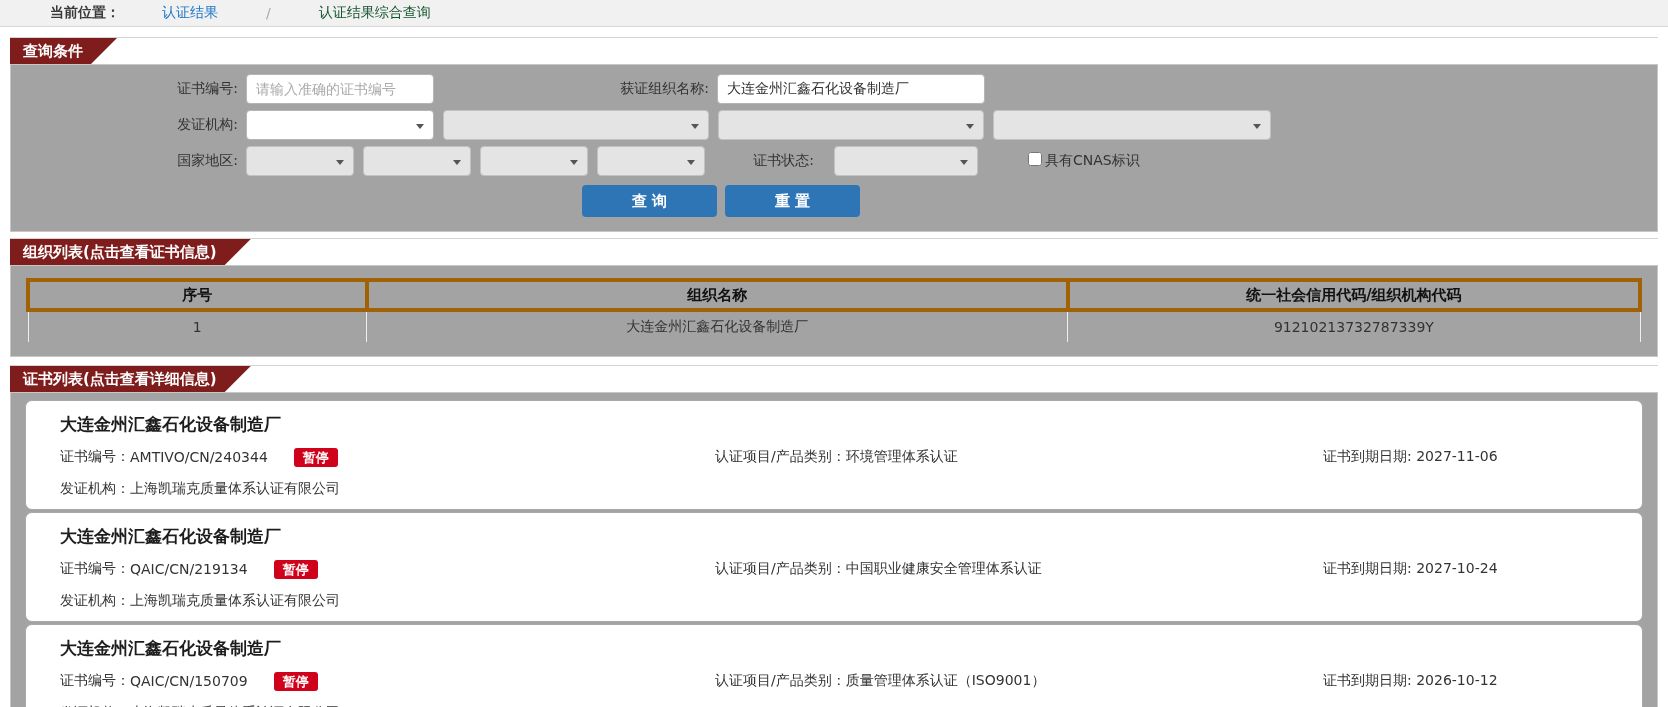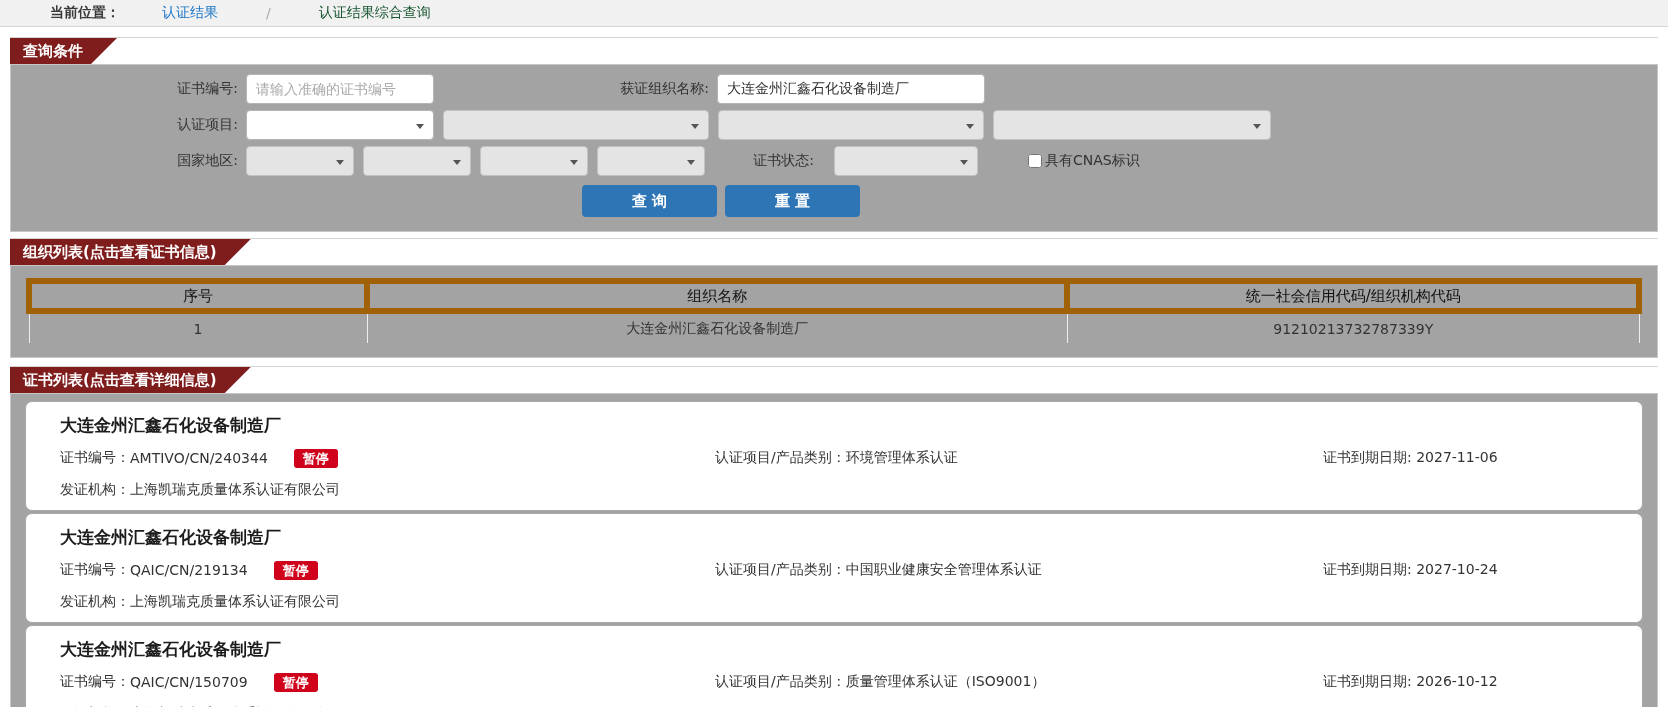--- a/index.html
+++ b/index.html
@@ -31,30 +31,30 @@
     font-size: 14px; color: #333; font-family: inherit; background: #fff; outline: none; }
   .tinput::placeholder { color: #aaa; }
   .sel { position: relative; height: 30px; border: 1px solid #b5b5b5; border-radius: 4px;
     background: #fff; margin-right: 9px; }
   .sel.disabled { background: #e4e4e4; border-color: #c2c2c2; }
   .sel .arr { position: absolute; right: 9px; top: 13px; width: 0; height: 0;
     border-left: 4px solid transparent; border-right: 4px solid transparent;
     border-top: 5px solid #555; }
   .lbl2 { width: 283px; text-align: right; padding-right: 8px; font-size: 14px; }
   .lbl3 { width: 129px; text-align: right; padding-right: 20px; font-size: 14px; }
-  .cnas { display: flex; align-items: center; margin-left: 50px; font-size: 14px; }
+  .cnas { display: flex; margin-left: 50px; font-size: 14px; }
   .cnas input { width: 14px; height: 14px; margin-right: 3px; }
   .btnrow { margin-top: 9px; padding-left: 571px; display: flex; }
   .btn { width: 135px; height: 32px; background: #2e75b6; color: #fff; border: none;
     border-radius: 4px; font-size: 15px; font-weight: bold; font-family: inherit;
     cursor: pointer; margin-right: 8px; }
 
   
   .org-table { width: calc(100% - 30px); margin: 12px 15px 14px 15px; border-collapse: collapse; }
-  .org-table th { border: 6px solid #a16207; height: 30px; font-size: 15px; font-weight: normal;
+  .org-table th { border: 4px solid #a16207; height: 30px; font-size: 15px; font-weight: bold;
     color: #111; text-align: center; }
   .org-table td { height: 32px; font-size: 14px; color: #333; text-align: center;
     border-left: 1px solid #eee; border-right: 1px solid #eee; cursor: pointer; }
   .col-seq { width: 21%; } .col-name { width: 43.5%; } .col-code { width: 35.5%; }
 
   
   .card-list-panel { padding: 5px 0 0 0; }
   .card { border: 1px solid #a8a8a8; border-radius: 7px; margin: 2px 14px; 
     padding: 7px 34px 11px 34px; background: #fff; cursor: pointer; }
   .card-title { font-size: 17px; font-weight: bold; color: #1c1c1c; margin: 5px 0 9px 0; }
@@ -80,21 +80,21 @@
   <div class="flag-tab">查询条件</div>
   <div class="panel">
     <div class="form">
       <div class="frow">
         <div class="flabel">证书编号:</div>
         <input class="tinput" style="width: 188px;" placeholder="请输入准确的证书编号">
         <div class="lbl2">获证组织名称:</div>
         <input class="tinput" style="width: 268px;" value="大连金州汇鑫石化设备制造厂">
       </div>
       <div class="frow">
-        <div class="flabel">认证项目:</div>
+        <div class="flabel">发证机构:</div>
         <div class="sel" style="width:188px">
             <span class="arr"></span>
           </div>
         <div class="sel disabled" style="width:266px">
             <span class="arr"></span>
           </div>
         <div class="sel disabled" style="width:266px">
             <span class="arr"></span>
           </div>
         <div class="sel disabled" style="width:278px">

